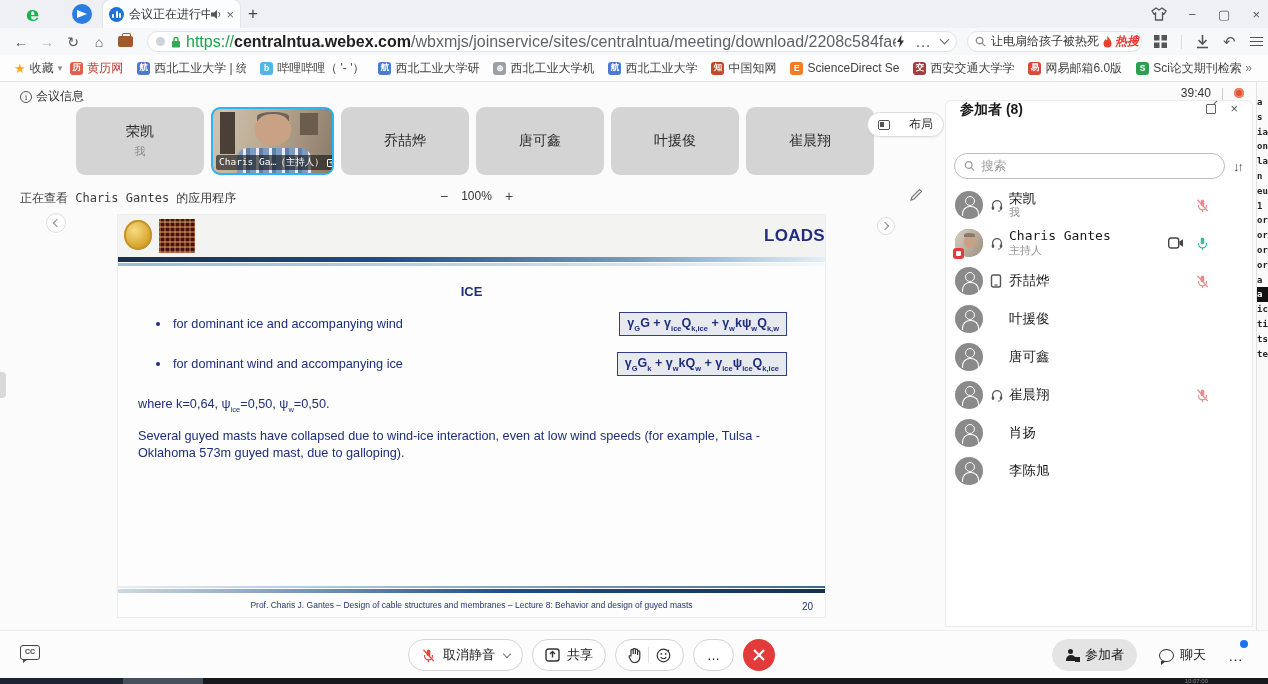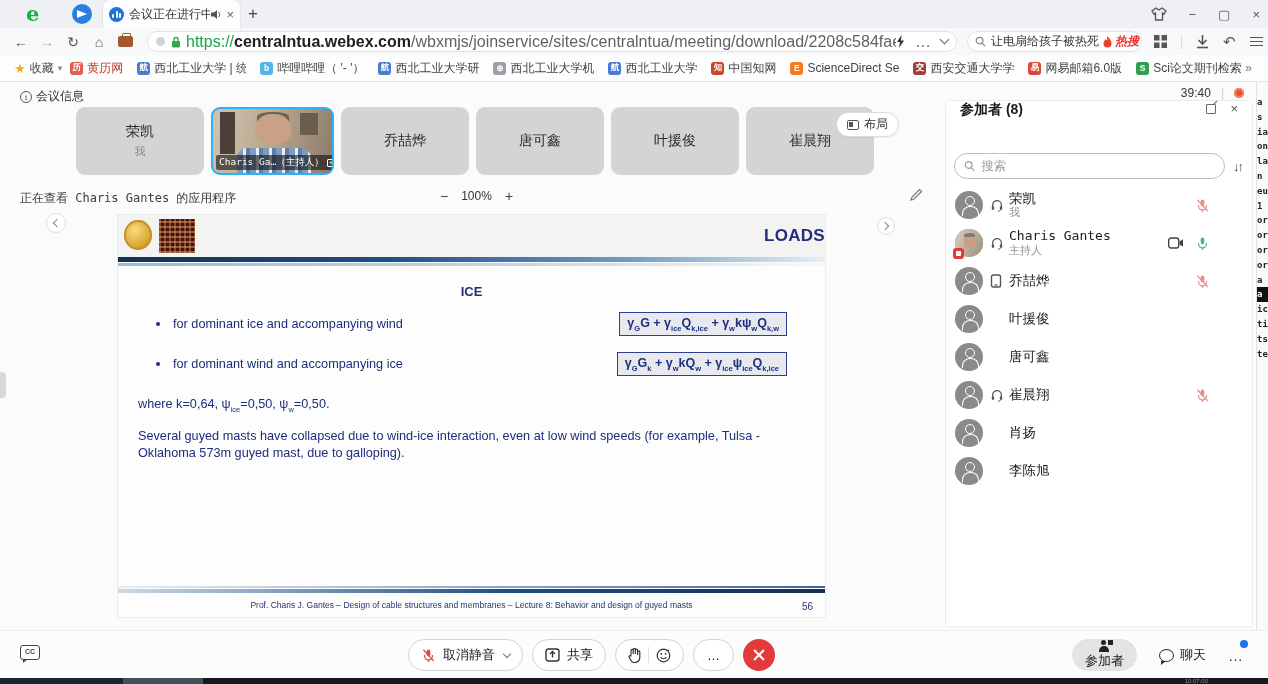--- a/index.html
+++ b/index.html
@@ -68,21 +68,21 @@
   .thumb.video { width:123px; border:2.5px solid #2bb3f7; background:#7a6f63; }
   .t-photo { position:absolute; inset:0; background:linear-gradient(105deg,#cfc4b4 0%,#bba98f 45%,#8a7a6a 100%); filter:blur(.4px); }
   .t-photo .door { position:absolute; left:7px; top:3px; width:15px; height:42px; background:#4a4038; }
   .t-photo .frame { position:absolute; right:14px; top:4px; width:18px; height:22px; background:#6b5d4e; }
   .t-photo .head { position:absolute; left:42px; top:5px; width:36px; height:31px; background:#c9a184; border-radius:46%; }
   .t-photo .hair { position:absolute; left:44px; top:3px; width:32px; height:9px; background:#6d625a; border-radius:50% 50% 0 0; }
   .t-photo .shirt { position:absolute; left:24px; bottom:0; width:74px; height:25px; border-radius:10px 10px 0 0;
      background:repeating-linear-gradient(90deg,#7d9cc0 0 6px,#e8ecf2 6px 9px,#5f7fa8 9px 13px); }
   .t-label { position:absolute; left:3px; bottom:3px; background:rgba(20,20,20,.62); color:#fff; font-size:9.5px; font-family:"DejaVu Sans Mono",monospace; padding:1px 3px; border-radius:2px; display:flex; align-items:center; gap:3px; white-space:nowrap; }
   .t-label .pin { width:9px; height:8px; border:1px solid #fff; border-radius:1px; font-size:7px; line-height:6px; text-align:center; }
-  #layout-btn { position:absolute; left:836px; top:30px; height:25px; background:#fff; border:1px solid #dcdcdc; border-radius:13px; display:flex; align-items:center; padding:0 10px; gap:5px; font-size:12px; color:#333; box-shadow:0 1px 2px rgba(0,0,0,.06); }
+  #layout-btn { position:absolute; left:867px; top:30px; height:25px; background:#fff; border:1px solid #dcdcdc; border-radius:13px; display:flex; align-items:center; padding:0 10px; gap:19px; font-size:12px; color:#333; box-shadow:0 1px 2px rgba(0,0,0,.06); }
   .layout-ic { width:12px; height:10px; border:1.2px solid #555; border-radius:2px; position:relative; }
   .layout-ic:before { content:""; position:absolute; left:1px; top:1px; width:4px; height:5.5px; background:#555; }
 
   #viewing { position:absolute; left:20px; top:108px; font-size:12px; color:#3c3c3c; font-family:"DejaVu Sans Mono",monospace; }
   #zoom-ctrl { position:absolute; left:440px; top:106px; display:flex; align-items:center; gap:13px; font-size:12px; color:#333; }
   #zoom-ctrl .zbtn { font-size:14px; color:#444; }
   #pen-ic { position:absolute; left:910px; top:106px; color:#777; }
 
   
   #slide { position:absolute; left:118px; top:133px; width:707px; height:402px; background:#fdfdfd; box-shadow:0 0 0 1px #ececec; color:#1d2e7c; }
@@ -153,21 +153,21 @@
   #cc-ic:after { content:""; position:absolute; left:2px; bottom:-4px; width:0; height:0; border-top:4px solid #444; border-right:5px solid transparent; }
   #ctr-btns { position:absolute; left:408px; top:8px; display:flex; align-items:center; gap:9px; }
   .pill { height:32px; background:#fff; border:1px solid #d4d4d4; border-radius:16px; display:flex; align-items:center; padding:0 12px; gap:7px; font-size:13px; color:#1a1a1a; }
   .pill .dd { width:6px; height:6px; border-right:1.6px solid #777; border-bottom:1.6px solid #777; transform:rotate(45deg); margin-top:-3px; margin-left:2px; }
   .pill.dim { color:#9d9d9d; }
   .pill .psep { width:1px; height:16px; background:#e0e0e0; }
   #leave-btn { width:32px; height:32px; border-radius:50%; background:#e23b3b; position:relative; }
   #leave-btn:before,#leave-btn:after { content:""; position:absolute; left:9px; top:15px; width:14px; height:2px; background:#fff; }
   #leave-btn:before { transform:rotate(45deg);} #leave-btn:after { transform:rotate(-45deg);}
   #right-btns { position:absolute; right:24px; top:8px; display:flex; align-items:center; gap:22px; }
-  .pill.active { background:#e4e4e4; border-color:#e4e4e4;flex-direction:column; }
+  .pill.active { background:#e4e4e4; border-color:#e4e4e4; }
   .person-mini { width:13px; height:13px; position:relative; }
   .person-mini:before { content:""; position:absolute; left:3px; top:0; width:5px; height:5px; border-radius:50%; background:#222; }
   .person-mini:after { content:""; position:absolute; left:0.5px; top:6px; width:10px; height:6px; border-radius:5px 5px 0 0; background:#222; }
   .person-mini .grid { position:absolute; right:-2px; bottom:0; width:5px; height:5px; background:#222; }
   #chat-btn { display:flex; align-items:center; gap:6px; font-size:13px; color:#1a1a1a;justify-content:flex-end; }
   .bubble { width:15px; height:13px; border:1.5px solid #333; border-radius:50%; position:relative; }
   .bubble:after { content:""; position:absolute; left:1px; bottom:-4px; width:0; height:0; border-top:4px solid #333; border-right:5px solid transparent; }
   #more-right { position:relative; font-size:15px; color:#333; letter-spacing:1px; }
   #notif-dot { position:absolute; right:-4px; top:-7px; width:8px; height:8px; border-radius:50%; background:#1a73e8; }
 
@@ -451,21 +451,21 @@
         <span class="f-box">γ<sub>G</sub>G<sub>k</sub> + γ<sub>w</sub>kQ<sub>w</sub> + γ<sub>ice</sub>ψ<sub>ice</sub>Q<sub>k,ice</sub></span>
       </div>
       <div class="w-line">where k=0,64, ψ<sub>ice</sub>=0,50, ψ<sub>w</sub>=0,50.</div>
       <div class="spara" style="margin-top:14px">Several guyed masts have collapsed due to wind-ice interaction, even at low wind speeds (for example, Tulsa - Oklahoma 573m guyed mast, due to galloping).</div>
     </div>
     <div id="slide-footline">
         <div class="fr1"></div>
         <div class="fr2"></div>
       </div>
     <div id="slide-footer">Prof. Charis J. Gantes – Design of cable structures and membranes – Lecture 8: Behavior and design of guyed masts</div>
-    <div id="slide-page">56</div>
+    <div id="slide-page">20</div>
   </div>
 
   <div id="panel">
     <div id="panel-head">
       <span id="panel-title">参加者 (8)</span>
       <span id="panel-icons">
         <span class="popout"></span>
         <span class="px">×</span>
       </span>
     </div>

